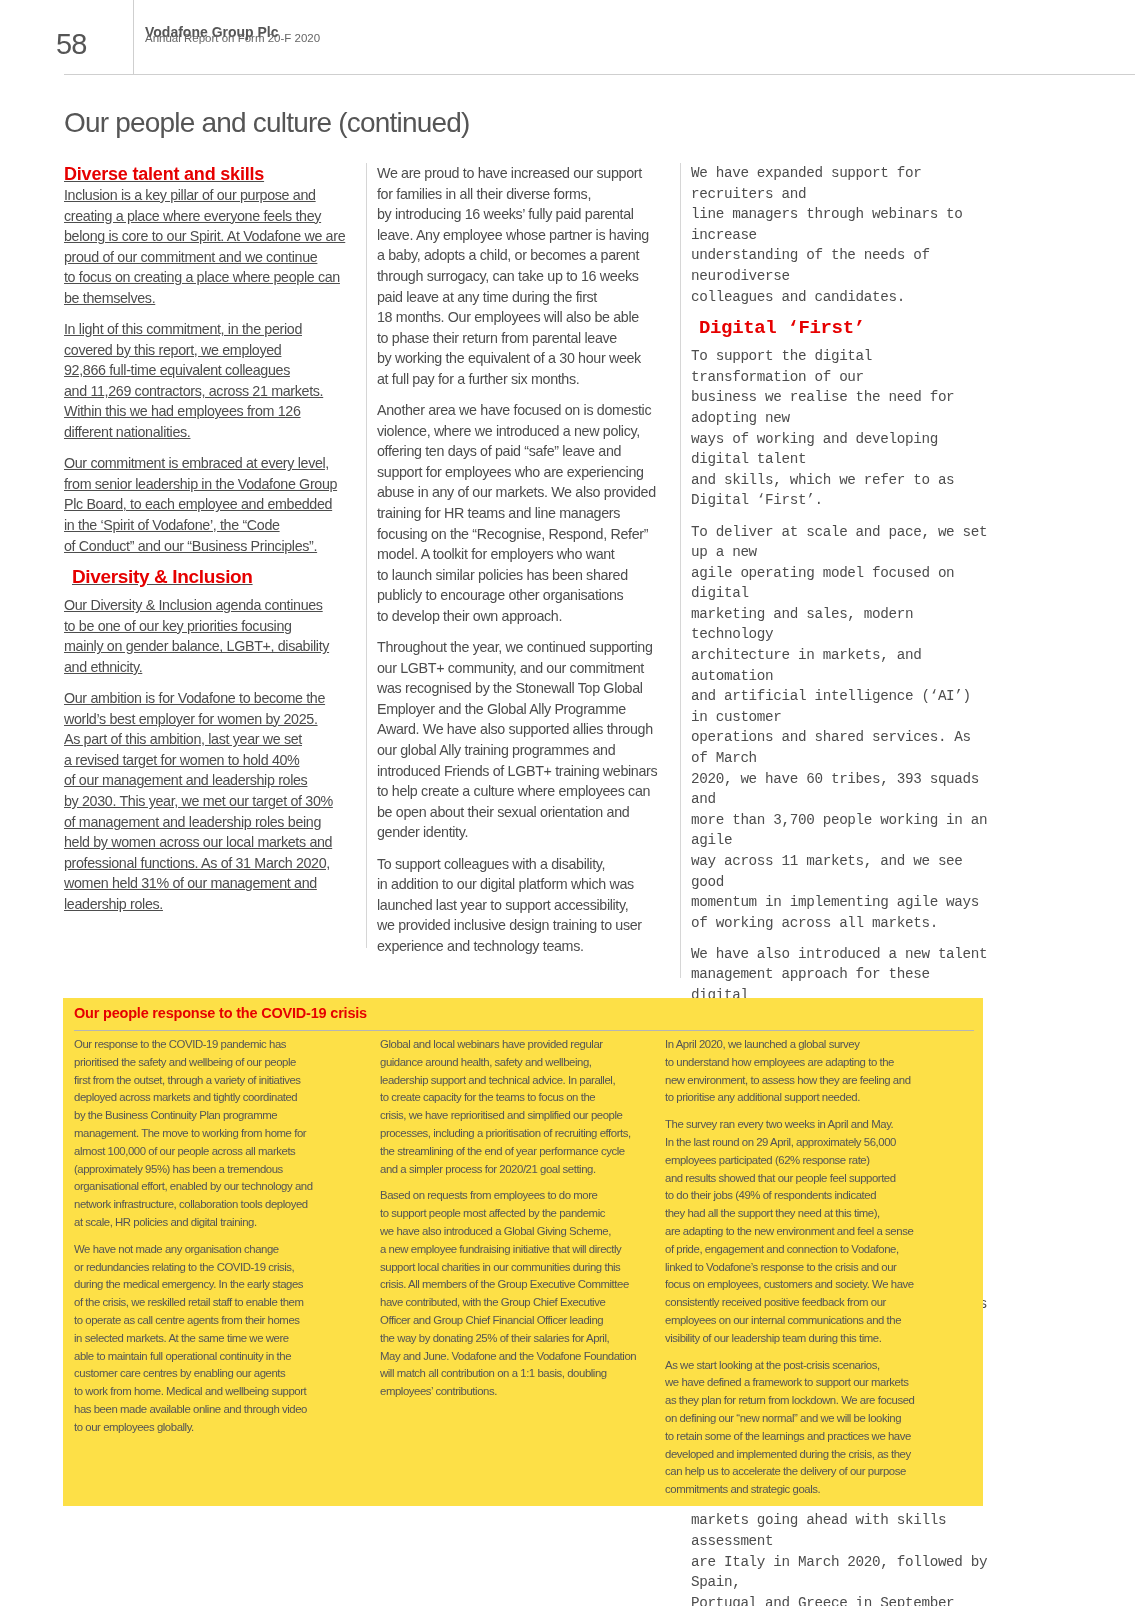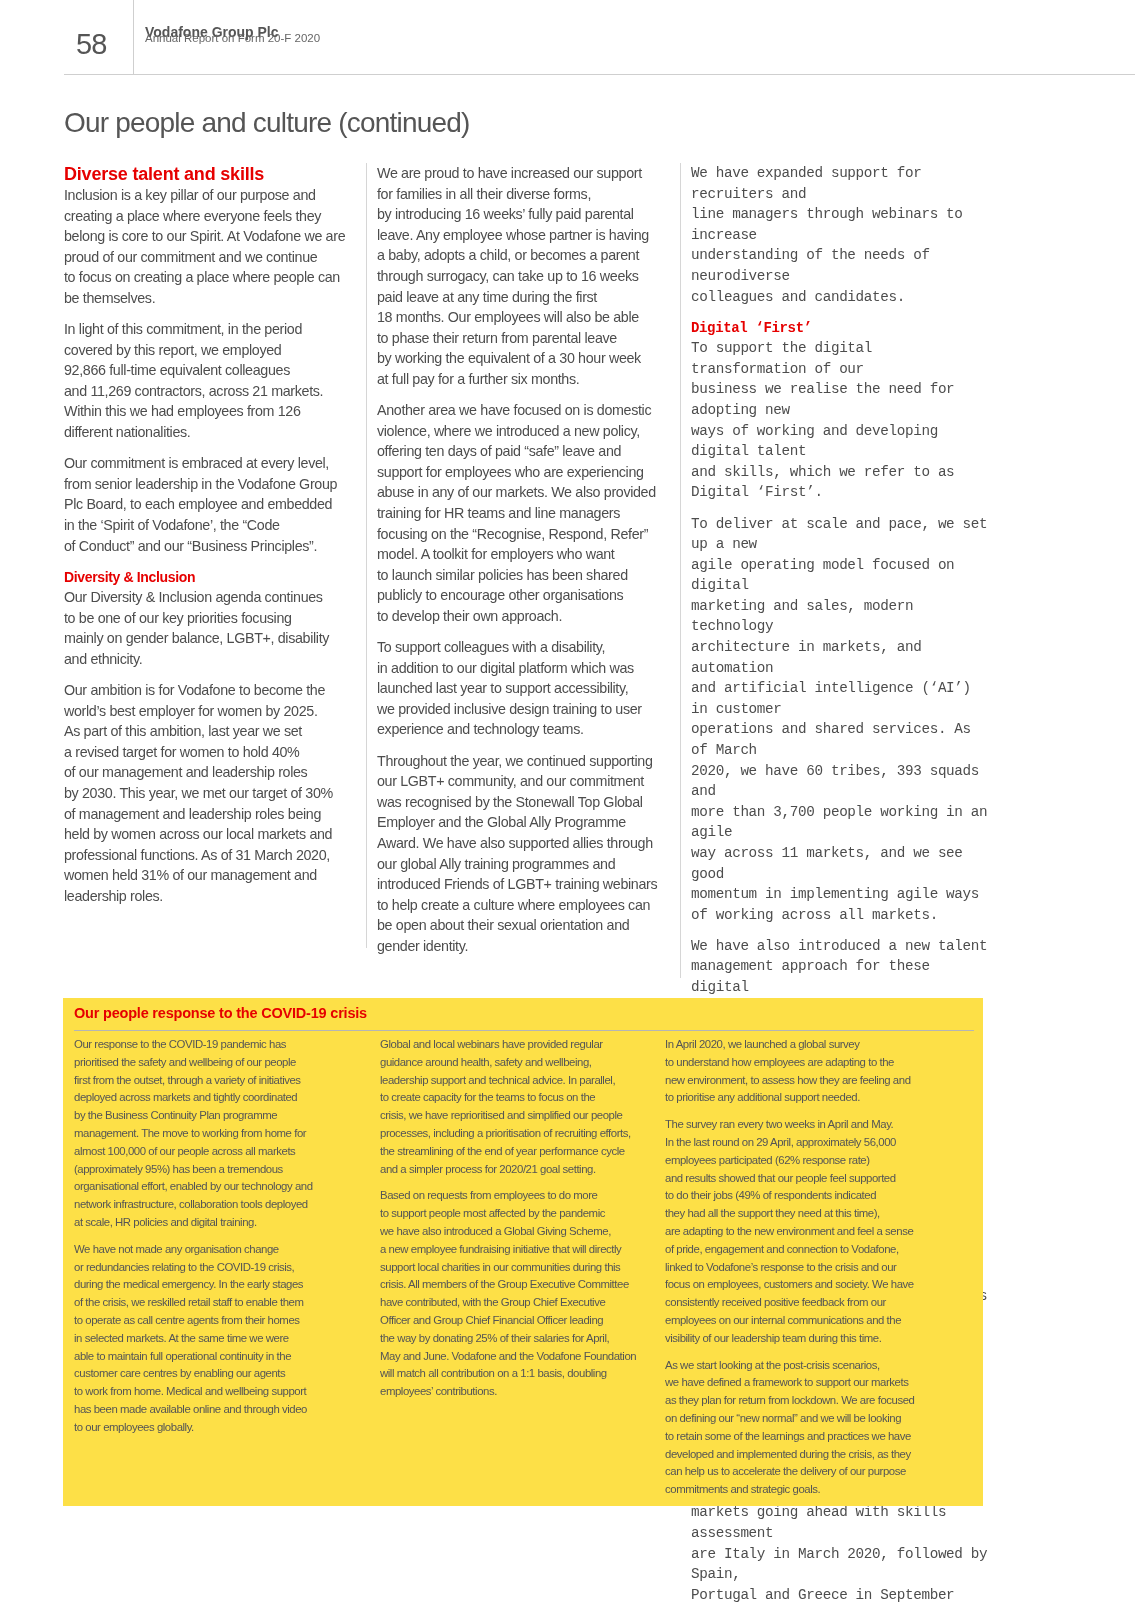--- a/index.html
+++ b/index.html
@@ -1,32 +1,32 @@
 <!DOCTYPE html>
 <html><head>
 <meta charset="utf-8">
 <style>
   html, body { margin: 0; padding: 0; background: #ffffff; }
   body { width: 1135px; height: 1606px; position: relative; overflow: hidden;
          font-family: "Liberation Sans", sans-serif; color: #4a4a4a; }
   .hdr-vline { position: absolute; left: 133px; top: 0; width: 1px; height: 75px; background: #cfcfcf; }
   .hdr-hline { position: absolute; left: 64px; top: 74px; width: 1071px; height: 1px; background: #cfcfcf; }
-  .page-num { position: absolute; left: 76px; top: 28px; font-size: 29px; color: #555; letter-spacing: -1px; }
+  .page-num { position: absolute; left: 56px; top: 28px; font-size: 29px; color: #555; letter-spacing: -1px; }
   .hdr-co { position: absolute; left: 145px; top: 24px; font-size: 14px; font-weight: bold; color: #555; }
   .hdr-sub { position: absolute; left: 145px; top: 32px; font-size: 11.5px; color: #666; }
   .title { position: absolute; left: 64px; top: 88px; font-size: 28px; color: #555; letter-spacing: -0.8px; font-weight: normal; }
   .col { position: absolute; top: 163px; font-size: 14.3px; line-height: 20.6px; letter-spacing: -0.35px; color: #4d4d4d; }
-  .col1 { left: 64px; width: 296px; }
+  .col1 { left: 64px; width: 296px; text-decoration: underline; }
   .col2 { left: 377px; width: 300px; }
   .col3 { left: 691px; width: 300px; font-family: Liberation Mono, monospace; }
   .vrule { position: absolute; width: 1px; background: #d6d6d6; }
   .vr1 { left: 366px; top: 163px; height: 785px; }
   .vr2 { left: 680px; top: 163px; height: 815px; }
   .h2 { color: #e60000; font-weight: bold; font-size: 18px; line-height: 22px; margin: 0 0 0 0; letter-spacing: -0.2px; }
-  .h3 { color: #e60000; font-weight: bold; font-size: 14px; line-height: 20.6px; margin: 0; }
+  .h3 { color: #e60000; font-weight: bold; font-size: 19px; line-height: 20.6px; margin: 8px; }
   .p { margin: 0 0 10.5px 0; white-space: pre-line; }
   .covid { position: absolute; left: 63px; top: 998px; width: 920px; height: 508px; background: #fde047; }
   .covid-title { position: absolute; left: 11px; top: 7px; font-size: 14.5px; font-weight: bold; color: #e60000; letter-spacing: -0.2px; }
   .covid-rule { position: absolute; left: 11px; top: 32px; width: 900px; height: 1px; background: #b5b5b5; }
   .ccol { position: absolute; top: 38px; font-size: 11.4px; line-height: 17.8px; letter-spacing: -0.45px; color: #555; }
   .cc1 { left: 11px; width: 292px; }
   .cc2 { left: 317px; width: 292px; }
   .cc3 { left: 602px; width: 292px; }
   .cp { margin: 0 0 9px 0; white-space: pre-line; }
 </style>
@@ -97,35 +97,35 @@
 violence, where we introduced a new policy,
 offering ten days of paid “safe” leave and
 support for employees who are experiencing
 abuse in any of our markets. We also provided
 training for HR teams and line managers
 focusing on the “Recognise, Respond, Refer”
 model. A toolkit for employers who want
 to launch similar policies has been shared
 publicly to encourage other organisations
 to develop their own approach.</p>
-  <p class="p">To support colleagues with a disability,
-in addition to our digital platform which was
-launched last year to support accessibility,
-we provided inclusive design training to user
-experience and technology teams.</p>
   <p class="p">Throughout the year, we continued supporting
 our LGBT+ community, and our commitment
 was recognised by the Stonewall Top Global
 Employer and the Global Ally Programme
 Award. We have also supported allies through
 our global Ally training programmes and
 introduced Friends of LGBT+ training webinars
 to help create a culture where employees can
 be open about their sexual orientation and
 gender identity.</p>
+  <p class="p">To support colleagues with a disability,
+in addition to our digital platform which was
+launched last year to support accessibility,
+we provided inclusive design training to user
+experience and technology teams.</p>
 </div>
 
 <div class="col col3">
   <p class="p">We have expanded support for recruiters and
 line managers through webinars to increase
 understanding of the needs of neurodiverse
 colleagues and candidates.</p>
   <div class="h3">Digital ‘First’</div>
   <p class="p">To support the digital transformation of our
 business we realise the need for adopting new

